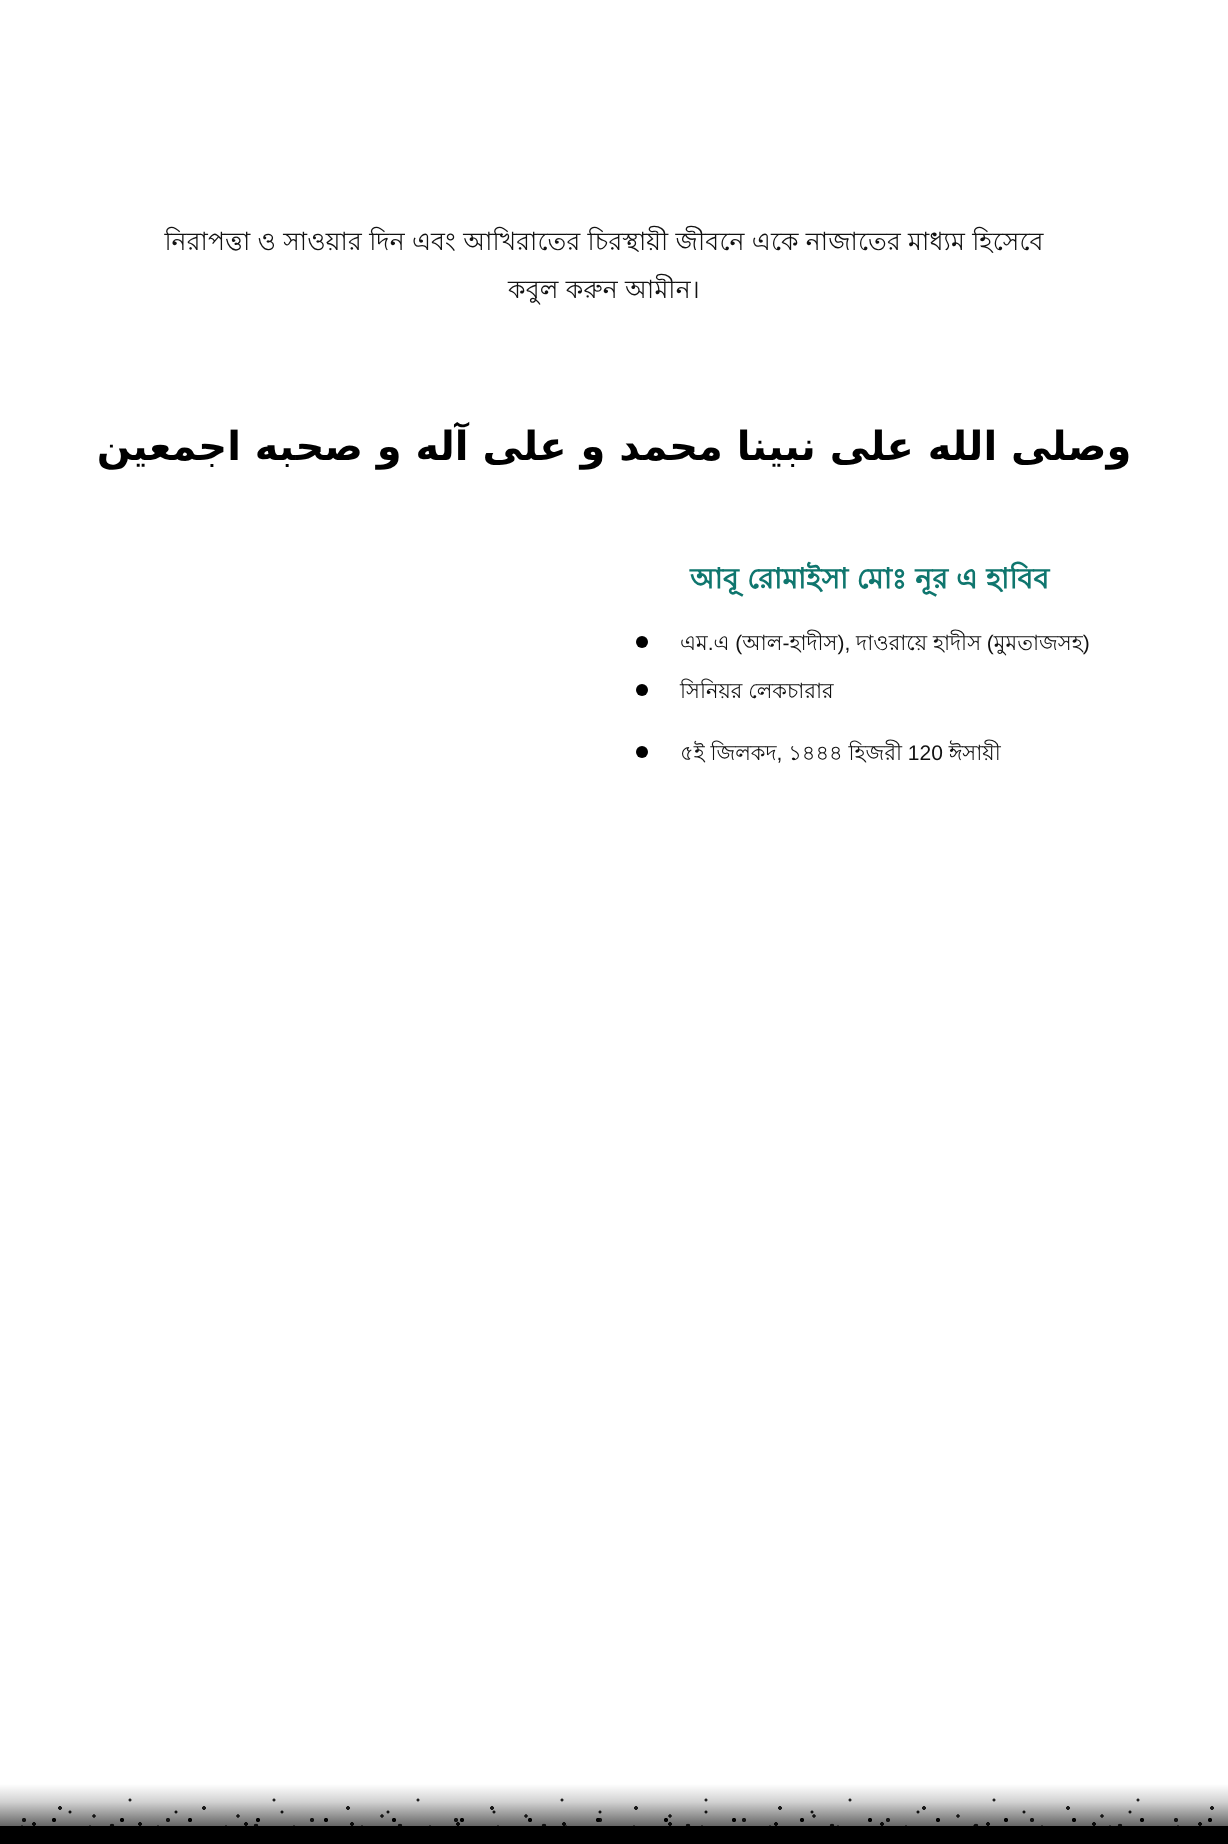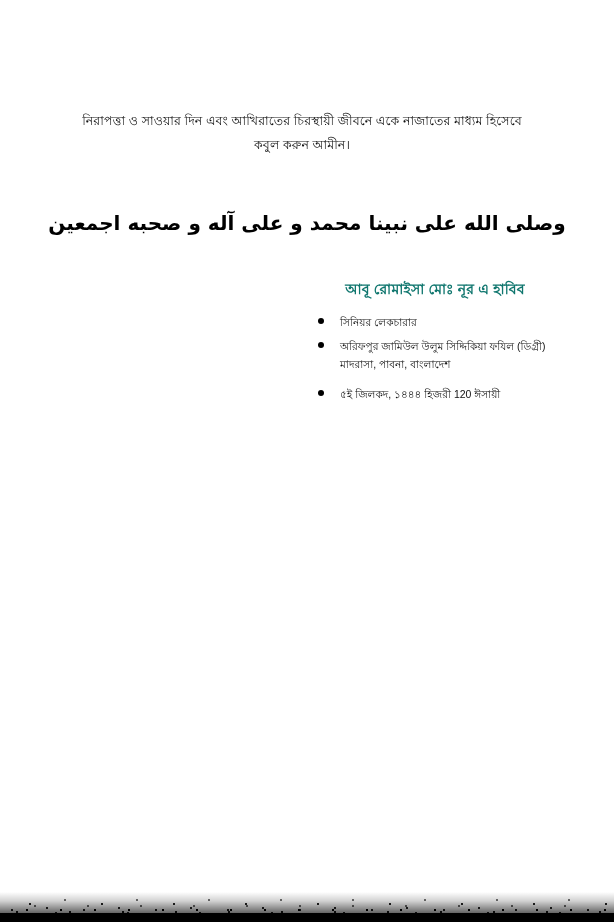--- a/index.html
+++ b/index.html
@@ -177,25 +177,25 @@
 
   <p class="intro-paragraph">নিরাপত্তা ও সাওয়ার দিন এবং আখিরাতের চিরস্থায়ী জীবনে একে নাজাতের মাধ্যম হিসেবে কবুল করুন আমীন।</p>
 
   <div class="arabic-line">وصلى الله على نبينا محمد و على آله و صحبه اجمعين</div>
 
   <div class="author-block">
     <div class="author-name">আবূ রোমাইসা মোঃ নূর এ হাবিব</div>
     <ul class="credentials">
       <li>
         <span class="bullet"></span>
-        <span>সিনিয়র লেকচারার</span>
+        <span>এম.এ (আল-হাদীস), দাওরায়ে হাদীস (মুমতাজসহ)</span>
       </li>
       <li>
         <span class="bullet"></span>
-        <span>অরিফপুর জামিউল উলুম সিদ্দিকিয়া ফযিল (ডিগ্রী) মাদরাসা, পাবনা, বাংলাদেশ</span>
+        <span>সিনিয়র লেকচারার</span>
       </li>
       <li class="spaced">
         <span class="bullet"></span>
         <span>৫ই জিলকদ, ১৪৪৪ হিজরী 120 ঈসায়ী</span>
       </li>
     </ul>
   </div>
 
   <div class="speckle-band">
     <div class="grain"></div>

